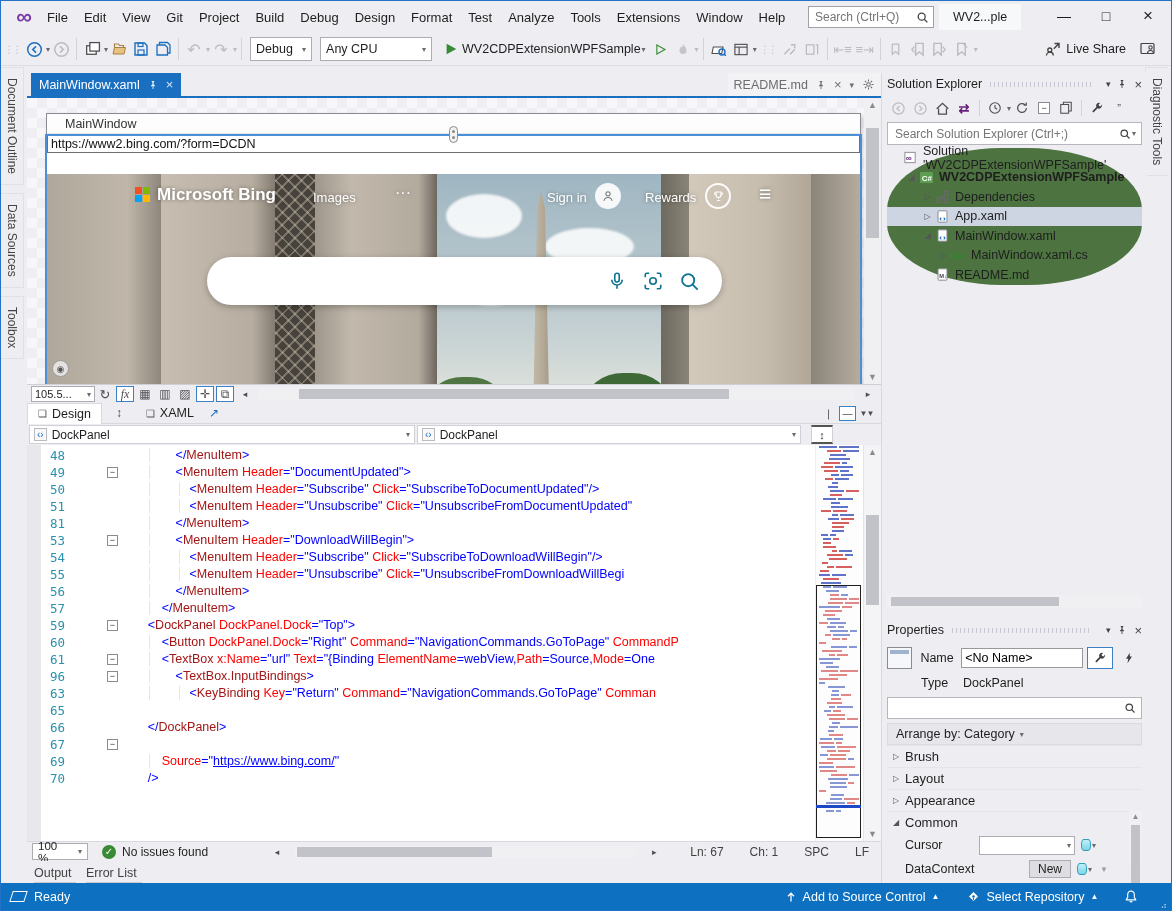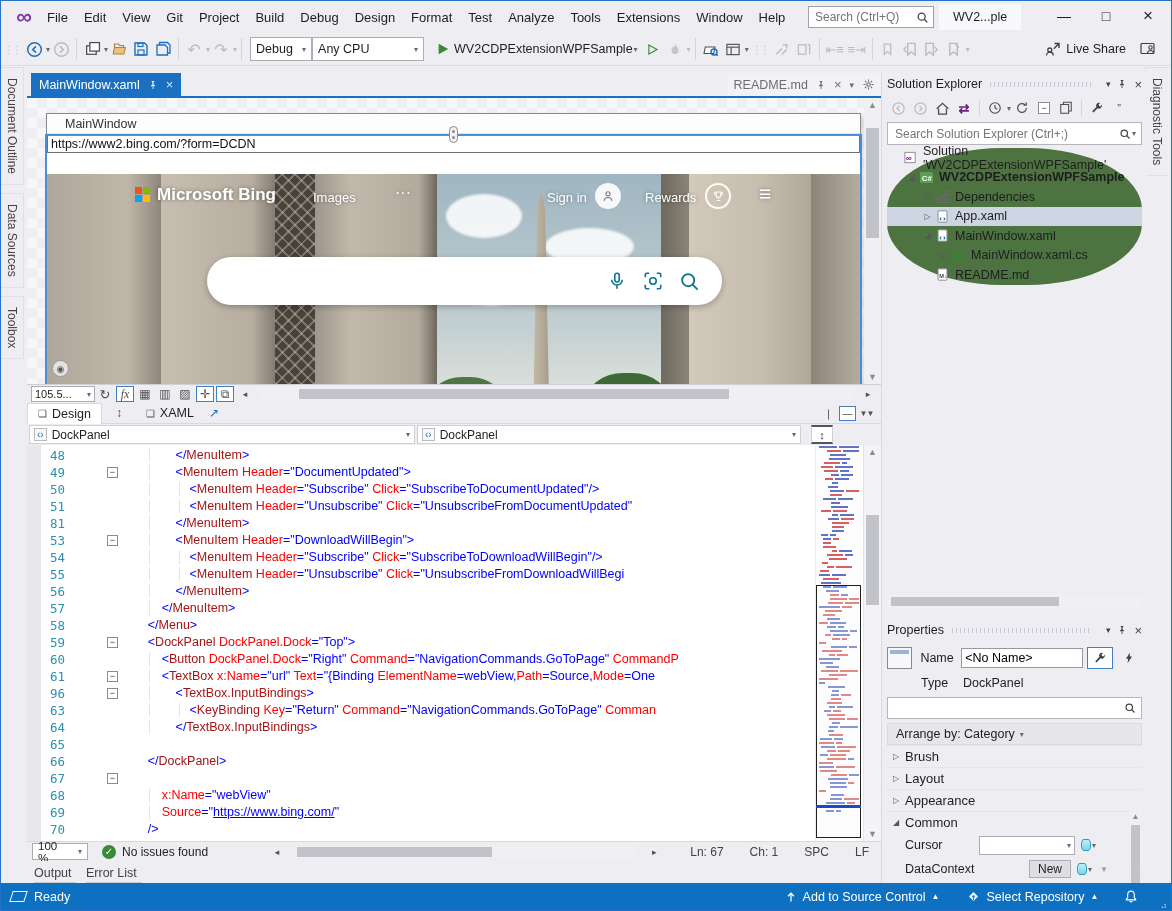--- a/index.html
+++ b/index.html
@@ -279,21 +279,21 @@
     <span class="vsep"></span>
     <span class="tbi dis" style="font-size:16px;">↶</span>
     <span class="dd" style="color:#BBBBC0;">▾</span>
     <span class="tbi dis" style="font-size:16px;">↷</span>
     <span class="dd" style="color:#BBBBC0;">▾</span>
     <span class="vsep"></span>
     <span class="combo" style="width:62px;margin-left:4px;">
         <span>Debug</span>
         <span class="dd">▾</span>
       </span>
-    <span class="combo" style="width:112px;margin-left:0;">
+    <span class="combo" style="width:112px;margin-left:8px;">
         <span>Any CPU</span>
         <span class="dd">▾</span>
       </span>
     <span class="run-btn" style="margin-left:8px;">
       <svg width="14" height="14" viewBox="0 0 16 16">
           <path d="M3 2l11 6-11 6z" fill="#388A34"></path>
         </svg>
       <span style="margin-left:4px;">WV2CDPExtensionWPFSample</span>
         <span class="dd">▾</span>
     </span>
@@ -581,31 +581,28 @@
             <div class="code-row"><span class="ln-num">48</span><span class="ln-gap"></span><span class="fold"></span><span class="ln-text"><span class="tk-w">                </span><span class="tk-p">&lt;/</span><span class="tk-e">MenuItem</span><span class="tk-p">&gt;</span></span></div>
             <div class="code-row"><span class="ln-num">49</span><span class="ln-gap"></span><span class="fold"><span class="fbox">−</span></span><span class="ln-text"><span class="tk-w">                </span><span class="tk-p">&lt;</span><span class="tk-e">MenuItem</span><span class="tk-w"> </span><span class="tk-a">Header</span><span class="tk-p">=</span><span class="tk-v">"DocumentUpdated"</span><span class="tk-p">&gt;</span></span></div>
             <div class="code-row"><span class="ln-num">50</span><span class="ln-gap"></span><span class="fold"></span><span class="ln-text"><span class="tk-w">                    </span><span class="tk-p">&lt;</span><span class="tk-e">MenuItem</span><span class="tk-w"> </span><span class="tk-a">Header</span><span class="tk-p">=</span><span class="tk-v">"Subscribe"</span><span class="tk-w"> </span><span class="tk-a">Click</span><span class="tk-p">=</span><span class="tk-v">"SubscribeToDocumentUpdated"</span><span class="tk-p">/&gt;</span></span></div>
             <div class="code-row"><span class="ln-num">51</span><span class="ln-gap"></span><span class="fold"></span><span class="ln-text"><span class="tk-w">                    </span><span class="tk-p">&lt;</span><span class="tk-e">MenuItem</span><span class="tk-w"> </span><span class="tk-a">Header</span><span class="tk-p">=</span><span class="tk-v">"Unsubscribe"</span><span class="tk-w"> </span><span class="tk-a">Click</span><span class="tk-p">=</span><span class="tk-v">"UnsubscribeFromDocumentUpdated"</span></span></div>
             <div class="code-row"><span class="ln-num">81</span><span class="ln-gap"></span><span class="fold"></span><span class="ln-text"><span class="tk-w">                </span><span class="tk-p">&lt;/</span><span class="tk-e">MenuItem</span><span class="tk-p">&gt;</span></span></div>
             <div class="code-row"><span class="ln-num">53</span><span class="ln-gap"></span><span class="fold"><span class="fbox">−</span></span><span class="ln-text"><span class="tk-w">                </span><span class="tk-p">&lt;</span><span class="tk-e">MenuItem</span><span class="tk-w"> </span><span class="tk-a">Header</span><span class="tk-p">=</span><span class="tk-v">"DownloadWillBegin"</span><span class="tk-p">&gt;</span></span></div>
             <div class="code-row"><span class="ln-num">54</span><span class="ln-gap"></span><span class="fold"></span><span class="ln-text"><span class="tk-w">                    </span><span class="tk-p">&lt;</span><span class="tk-e">MenuItem</span><span class="tk-w"> </span><span class="tk-a">Header</span><span class="tk-p">=</span><span class="tk-v">"Subscribe"</span><span class="tk-w"> </span><span class="tk-a">Click</span><span class="tk-p">=</span><span class="tk-v">"SubscribeToDownloadWillBegin"</span><span class="tk-p">/&gt;</span></span></div>
             <div class="code-row"><span class="ln-num">55</span><span class="ln-gap"></span><span class="fold"></span><span class="ln-text"><span class="tk-w">                    </span><span class="tk-p">&lt;</span><span class="tk-e">MenuItem</span><span class="tk-w"> </span><span class="tk-a">Header</span><span class="tk-p">=</span><span class="tk-v">"Unsubscribe"</span><span class="tk-w"> </span><span class="tk-a">Click</span><span class="tk-p">=</span><span class="tk-v">"UnsubscribeFromDownloadWillBegi</span></span></div>
             <div class="code-row"><span class="ln-num">56</span><span class="ln-gap"></span><span class="fold"></span><span class="ln-text"><span class="tk-w">                </span><span class="tk-p">&lt;/</span><span class="tk-e">MenuItem</span><span class="tk-p">&gt;</span></span></div>
             <div class="code-row"><span class="ln-num">57</span><span class="ln-gap"></span><span class="fold"></span><span class="ln-text"><span class="tk-w">            </span><span class="tk-p">&lt;/</span><span class="tk-e">MenuItem</span><span class="tk-p">&gt;</span></span></div>
-            <div class="code-row"><span class="ln-num">58</span><span class="ln-gap"></span><span class="fold"></span><span class="ln-text"><span class="tk-w">        </span><span class="tk-p">&lt;/</span><span class="tk-e">Menu</span><span class="tk-p">&gt;</span></span></div>
             <div class="code-row"><span class="ln-num">59</span><span class="ln-gap"></span><span class="fold"><span class="fbox">−</span></span><span class="ln-text"><span class="tk-w">        </span><span class="tk-p">&lt;</span><span class="tk-e">DockPanel</span><span class="tk-w"> </span><span class="tk-a">DockPanel.Dock</span><span class="tk-p">=</span><span class="tk-v">"Top"</span><span class="tk-p">&gt;</span></span></div>
             <div class="code-row"><span class="ln-num">60</span><span class="ln-gap"></span><span class="fold"></span><span class="ln-text"><span class="tk-w">            </span><span class="tk-p">&lt;</span><span class="tk-e">Button</span><span class="tk-w"> </span><span class="tk-a">DockPanel.Dock</span><span class="tk-p">=</span><span class="tk-v">"Right"</span><span class="tk-w"> </span><span class="tk-a">Command</span><span class="tk-p">=</span><span class="tk-v">"NavigationCommands.GoToPage"</span><span class="tk-w"> </span><span class="tk-a">CommandP</span></span></div>
             <div class="code-row"><span class="ln-num">61</span><span class="ln-gap"></span><span class="fold"><span class="fbox">−</span></span><span class="ln-text"><span class="tk-w">            </span><span class="tk-p">&lt;</span><span class="tk-e">TextBox</span><span class="tk-w"> </span><span class="tk-a">x:Name</span><span class="tk-p">=</span><span class="tk-v">"url"</span><span class="tk-w"> </span><span class="tk-a">Text</span><span class="tk-p">=</span><span class="tk-v">"{Binding </span><span class="tk-a">ElementName</span><span class="tk-v">=webView,</span><span class="tk-a">Path</span><span class="tk-v">=Source,</span><span class="tk-a">Mode</span><span class="tk-v">=One</span></span></div>
             <div class="code-row"><span class="ln-num">96</span><span class="ln-gap"></span><span class="fold"><span class="fbox">−</span></span><span class="ln-text"><span class="tk-w">                </span><span class="tk-p">&lt;</span><span class="tk-e">TextBox.InputBindings</span><span class="tk-p">&gt;</span></span></div>
             <div class="code-row"><span class="ln-num">63</span><span class="ln-gap"></span><span class="fold"></span><span class="ln-text"><span class="tk-w">                    </span><span class="tk-p">&lt;</span><span class="tk-e">KeyBinding</span><span class="tk-w"> </span><span class="tk-a">Key</span><span class="tk-p">=</span><span class="tk-v">"Return"</span><span class="tk-w"> </span><span class="tk-a">Command</span><span class="tk-p">=</span><span class="tk-v">"NavigationCommands.GoToPage"</span><span class="tk-w"> </span><span class="tk-a">Comman</span></span></div>
-            <div class="code-row"><span class="ln-num">64</span><span class="ln-gap"></span><span class="fold"></span><span class="ln-text"><span class="tk-w">                </span><span class="tk-p">&lt;/</span><span class="tk-e">TextBox.InputBindings</span><span class="tk-p">&gt;</span></span></div>
             <div class="code-row"><span class="ln-num">65</span><span class="ln-gap"></span><span class="fold"></span></div>
             <div class="code-row"><span class="ln-num">66</span><span class="ln-gap"></span><span class="fold"></span><span class="ln-text"><span class="tk-w">        </span><span class="tk-p">&lt;/</span><span class="tk-e">DockPanel</span><span class="tk-p">&gt;</span></span></div>
             <div class="code-row cur"><span class="ln-num">67</span><span class="ln-gap"></span><span class="fold"><span class="fbox">−</span></span></div>
-            <div class="code-row"><span class="ln-num">68</span><span class="ln-gap"></span><span class="fold"></span><span class="ln-text"><span class="tk-w">            </span><span class="tk-a">x:Name</span><span class="tk-p">=</span><span class="tk-v">"webView"</span></span></div>
             <div class="code-row"><span class="ln-num">69</span><span class="ln-gap"></span><span class="fold"></span><span class="ln-text"><span class="tk-w">            </span><span class="tk-a">Source</span><span class="tk-p">=</span><span class="tk-v">"</span><span class="tk-u">https://www.bing.com/</span><span class="tk-v">"</span></span></div>
             <div class="code-row"><span class="ln-num">70</span><span class="ln-gap"></span><span class="fold"></span><span class="ln-text"><span class="tk-w">        </span><span class="tk-p">/&gt;</span></span></div>
           </div>
         <div class="minimap" id="minimap">
           <div class="mm-view"></div>
           <div class="mm-line"></div>
         <div class="mm-row" style="padding-left: 3px;">
               <i style="width: 18.1659px; margin-right: 2px; background: rgb(95, 116, 201);"></i>
               <i style="width: 19.8156px; margin-right: 2px; background: rgb(95, 116, 201);"></i>
             </div>

